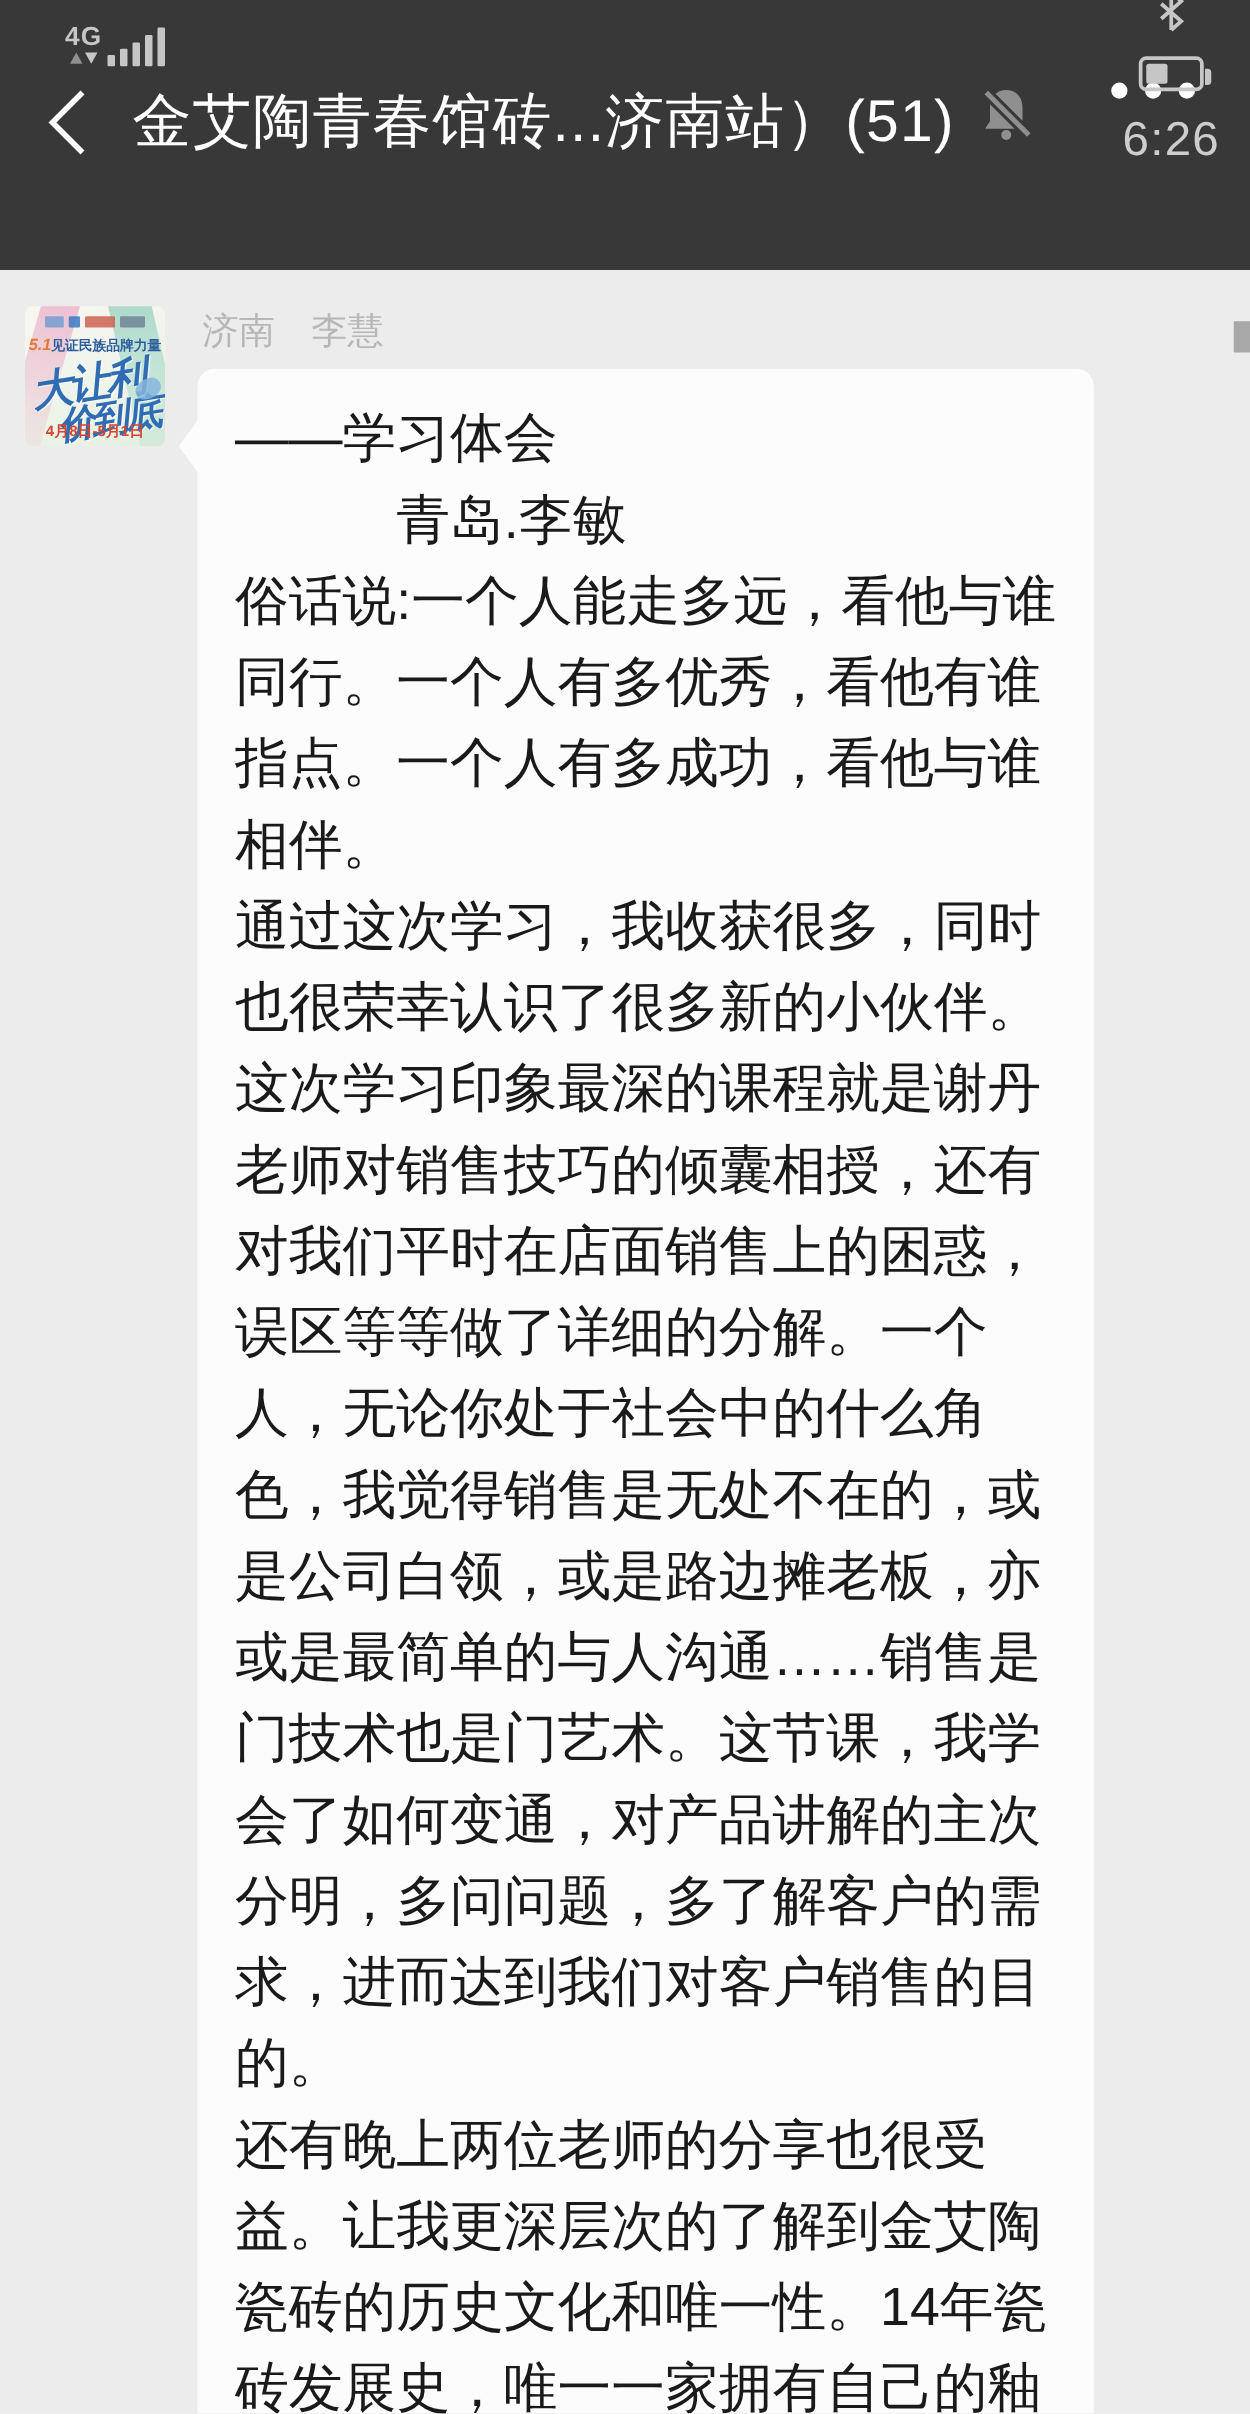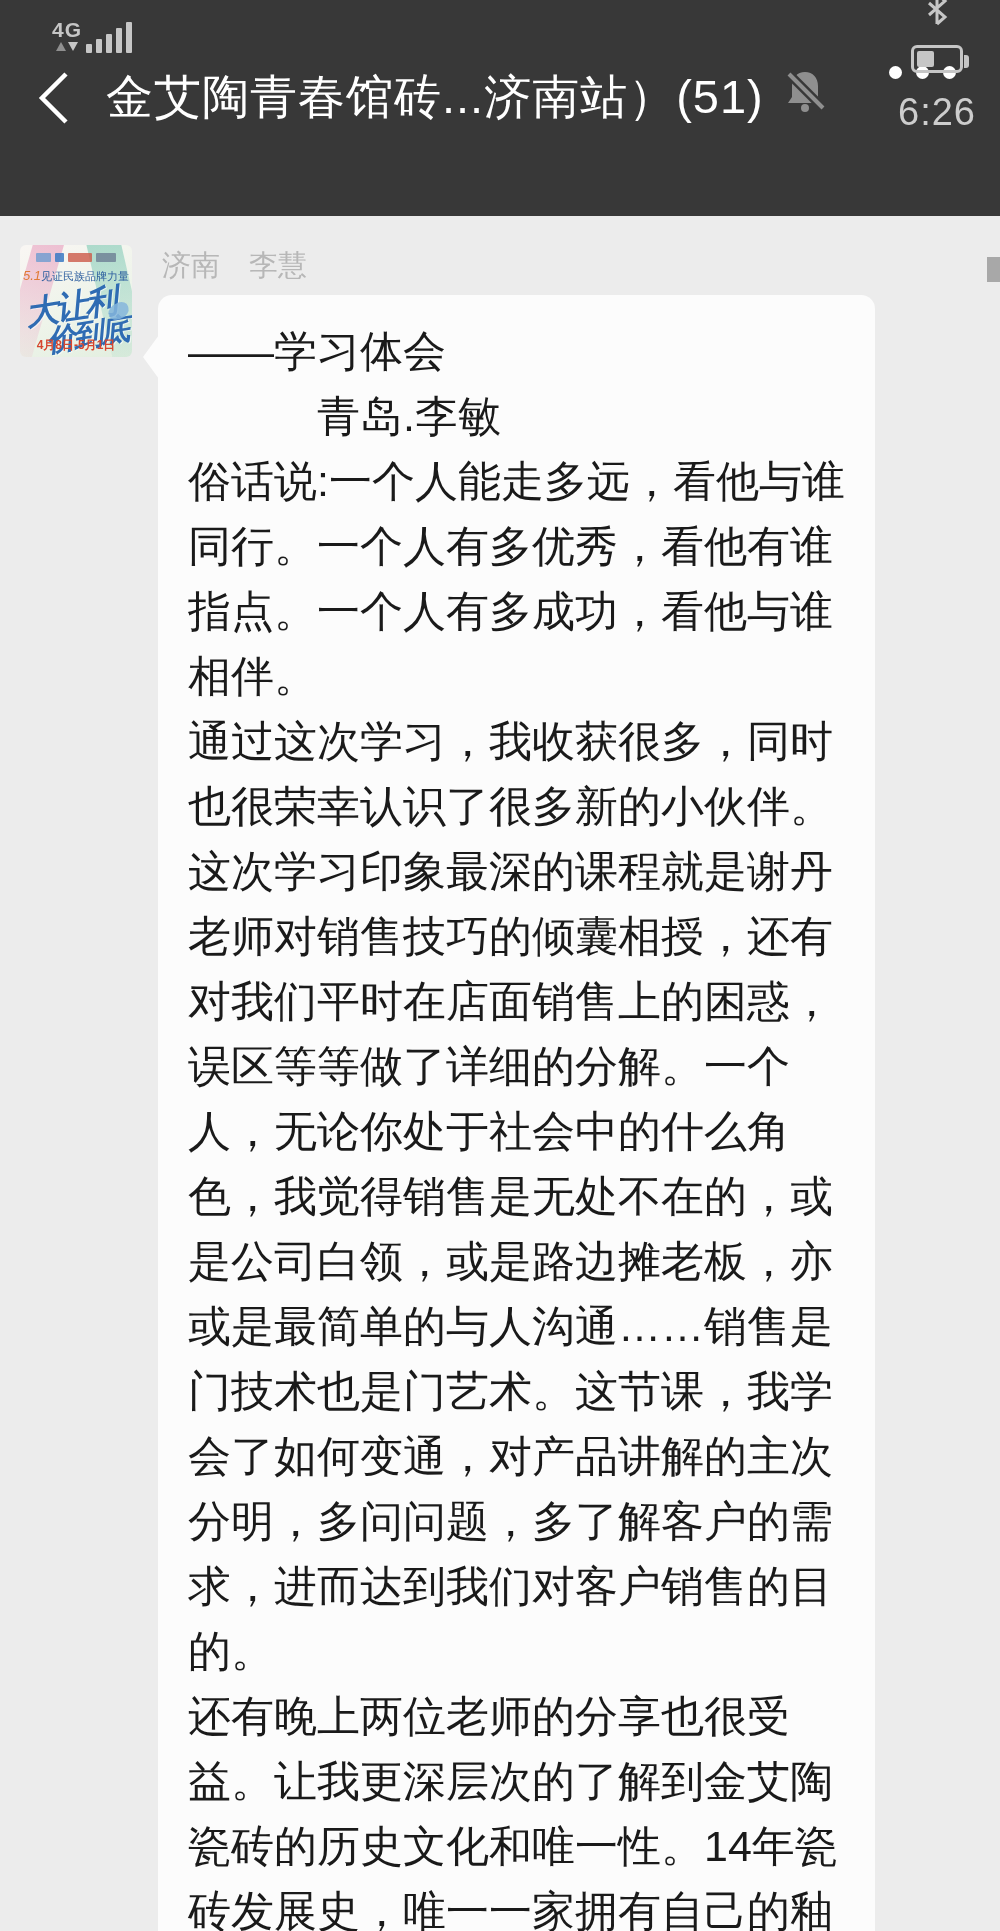--- a/index.html
+++ b/index.html
@@ -42,21 +42,21 @@
   .av-ribbon-l { position:absolute; left:-6px; top:-10px; width:30px; height:155px; transform:rotate(16deg);
                  background:linear-gradient(180deg,rgba(235,180,203,.85),rgba(235,180,203,0)); }
   .av-ribbon-r { position:absolute; right:-4px; top:-12px; width:34px; height:155px; transform:rotate(-13deg);
                  background:linear-gradient(185deg,rgba(148,209,191,.8),rgba(148,209,191,0)); }
   .av-logos { position:absolute; top:8px; left:0; right:0; display:flex; justify-content:center; align-items:center; gap:4px; }
   .av-logos i { display:block; border-radius:1px; }
   .lg1 { width:15px; height:9px; background:#6d9bd0; opacity:.8; }
   .lg2 { width:9px; height:9px; background:#3a79c3; border-radius:50% 50% 50% 0; opacity:.85; }
   .lg3 { width:24px; height:9px; background:#cc5a48; opacity:.8; }
   .lg4 { width:20px; height:9px; background:#63718b; opacity:.7; }
-  .av-promo { position:absolute; top:23px; left:0; right:0; text-align:center; font-size:11px; font-weight:normal; color:#2b5d9e; white-space:nowrap; }
+  .av-promo { position:absolute; top:23px; left:0; right:0; text-align:center; font-size:11px; font-weight:bold; color:#2b5d9e; white-space:nowrap; }
   .av-promo .p51 { color:#e07b35; font-style:italic; font-size:13px; }
   .av-slogan1 { position:absolute; left:5px; top:40px; font-family:"DejaVu Serif",serif; font-style:italic; font-weight:bold;
                 font-size:33px; color:#2f6cb3; transform:rotate(-9deg); letter-spacing:-3px; text-shadow:1px 1px 0 rgba(255,255,255,.6); }
   .av-slogan2 { position:absolute; left:26px; top:70px; font-family:"DejaVu Serif",serif; font-style:italic; font-weight:bold;
                 font-size:30px; color:#2f6cb3; transform:rotate(-9deg); letter-spacing:-3px; text-shadow:1px 1px 0 rgba(255,255,255,.6); }
   .av-bird { position:absolute; right:3px; top:58px; width:21px; height:16px; background:#85b6dc; opacity:.85;
              border-radius:60% 40% 55% 45%; transform:rotate(-18deg); }
   .av-date { position:absolute; bottom:3px; left:0; right:0; text-align:center; font-size:12px; font-weight:bold; color:#d6452f; white-space:nowrap; }
 
   

